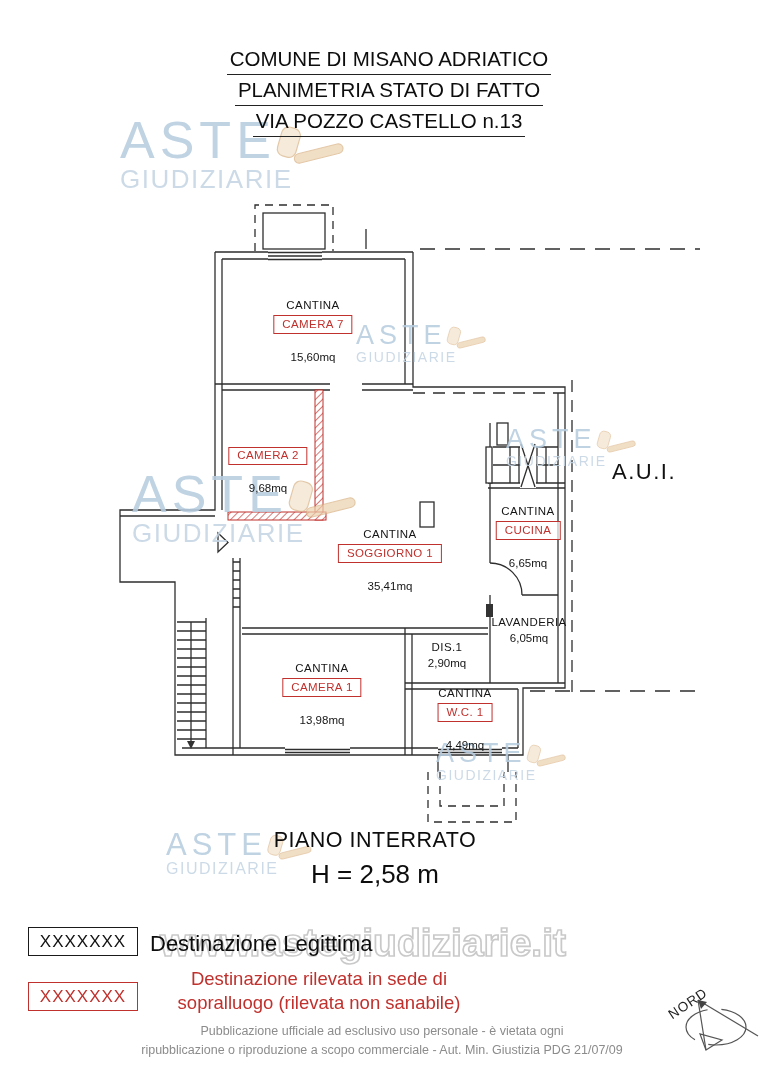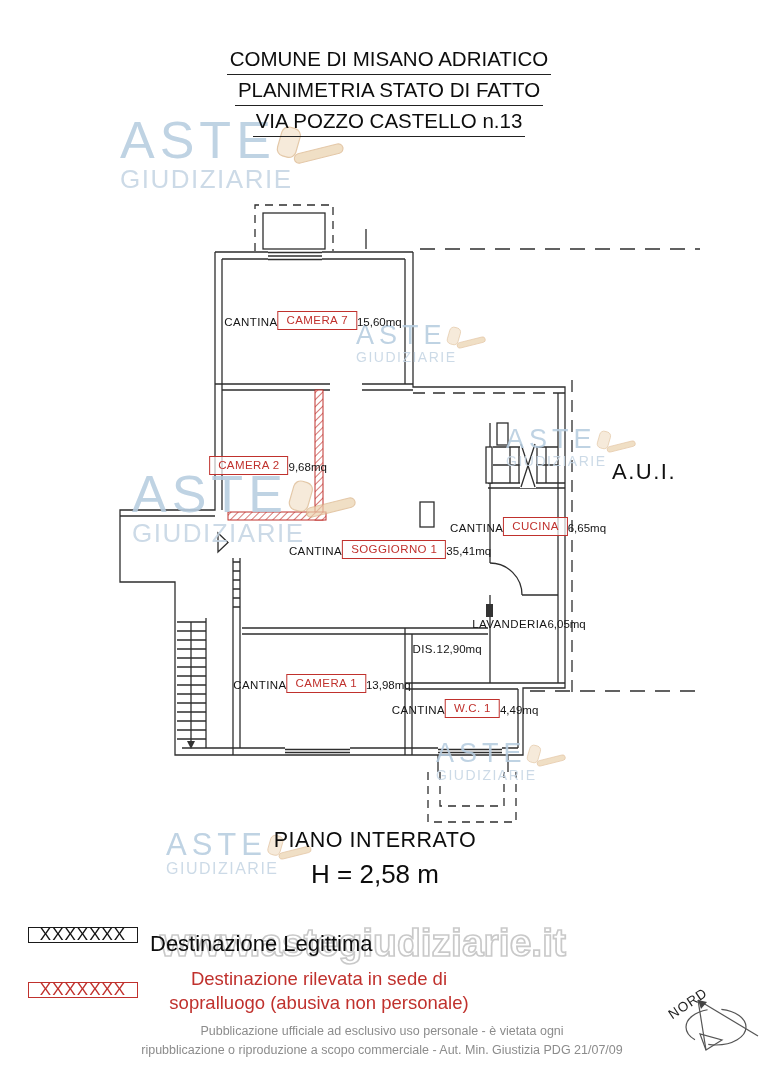--- a/index.html
+++ b/index.html
@@ -10,22 +10,22 @@
 
   
   .title{position:absolute;top:44px;left:14px;right:0;text-align:center;z-index:4;
          font-size:20.5px;line-height:1.42;color:#0d0d0d}
   .title .u{display:inline-block;border-bottom:1.5px solid #222;padding:0 3px 1px}
 
   
   #plansvg{position:absolute;left:0;top:0;z-index:1}
 
   
-  .rl{position:absolute;transform:translateX(-50%);display:flex;
-      align-items:flex-end;font-size:11.5px;color:#151515;z-index:4;white-space:nowrap;line-height:1.2}
+  .rl{position:absolute;transform:translateX(-50%);display:flex;flex-direction:column;
+      align-items:center;font-size:11.5px;color:#151515;z-index:4;white-space:nowrap;line-height:1.2}
   .rl .zone{letter-spacing:.4px}
   .rl .rbox{border:1.2px solid var(--red);color:var(--red);padding:1.5px 8px;margin-top:2.5px;
             font-size:11.5px;letter-spacing:.4px;background:rgba(255,255,255,.7)}
   .rl .area{margin-top:17px}
   .rl.tight .area{margin-top:2px}
   .aui{position:absolute;left:612px;top:459px;font-size:22px;letter-spacing:1.5px;color:#111;z-index:4}
 
   
   .wm{position:absolute;z-index:3;color:var(--wmblue);opacity:.88;line-height:.92;pointer-events:none}
   .wm .row{display:flex;align-items:center}
@@ -35,21 +35,21 @@
   .wm.big .l1{font-size:52px}   .wm.big .l2{font-size:26px}   .wm.big svg{width:76px;height:48px;margin-top:6px;margin-left:-6px}
   .wm.small .l1{font-size:27px} .wm.small .l2{font-size:14px} .wm.small svg{width:44px;height:28px;margin-top:3px;margin-left:-4px}
   .wm.med .l1{font-size:31px}   .wm.med .l2{font-size:16px}   .wm.med svg{width:50px;height:31px;margin-top:3px;margin-left:-4px}
 
   
   .piano{position:absolute;left:160px;width:430px;top:828px;text-align:center;z-index:4;color:#0d0d0d}
   .piano .p1{font-size:21.5px;letter-spacing:.5px}
   .piano .p2{font-size:26px;margin-top:6px}
 
   
-  .lgbox{position:absolute;width:110px;height:16px;border:1.7px solid #1a1a1a;display:flex;
+  .lgbox{position:absolute;width:110px;height:29px;border:1.7px solid #1a1a1a;display:flex;
          align-items:center;justify-content:center;font-size:17px;letter-spacing:1px;z-index:4}
   .lgbox.red{border-color:var(--red);color:var(--red)}
   .lglabel{position:absolute;left:150px;top:931px;font-size:22px;color:#0d0d0d;z-index:4}
   .lgred{position:absolute;left:150px;top:967px;width:338px;text-align:center;font-size:18.5px;
          color:var(--red);line-height:1.3;z-index:4}
 
   
   .footer{position:absolute;left:0;right:0;top:1022px;text-align:center;font-size:12.5px;
           color:#8c8c8c;line-height:1.55;z-index:4}
 
@@ -255,21 +255,21 @@
   <div class="p2">H = 2,58 m</div>
 </div>
 
 <div class="urlwm">www.astegiudiziarie.it</div>
 
 <div class="lgbox" style="left:28px;top:927px">XXXXXXX</div>
 <div class="lglabel">Destinazione Legittima</div>
 <div class="lgbox red" style="left:28px;top:982px">XXXXXXX</div>
 <div class="lgred">
   <div>Destinazione rilevata in sede di</div>
-  <div>sopralluogo (abusiva non personale)</div>
+  <div>sopralluogo (rilevata non sanabile)</div>
 </div>
 
 <div class="footer">
   <div>Pubblicazione ufficiale ad esclusivo uso personale - è vietata ogni</div>
   <div>ripubblicazione o riproduzione a scopo commerciale - Aut. Min. Giustizia PDG 21/07/09</div>
 </div>
 
 <div class="nord">NORD</div>
 
 </body></html>

